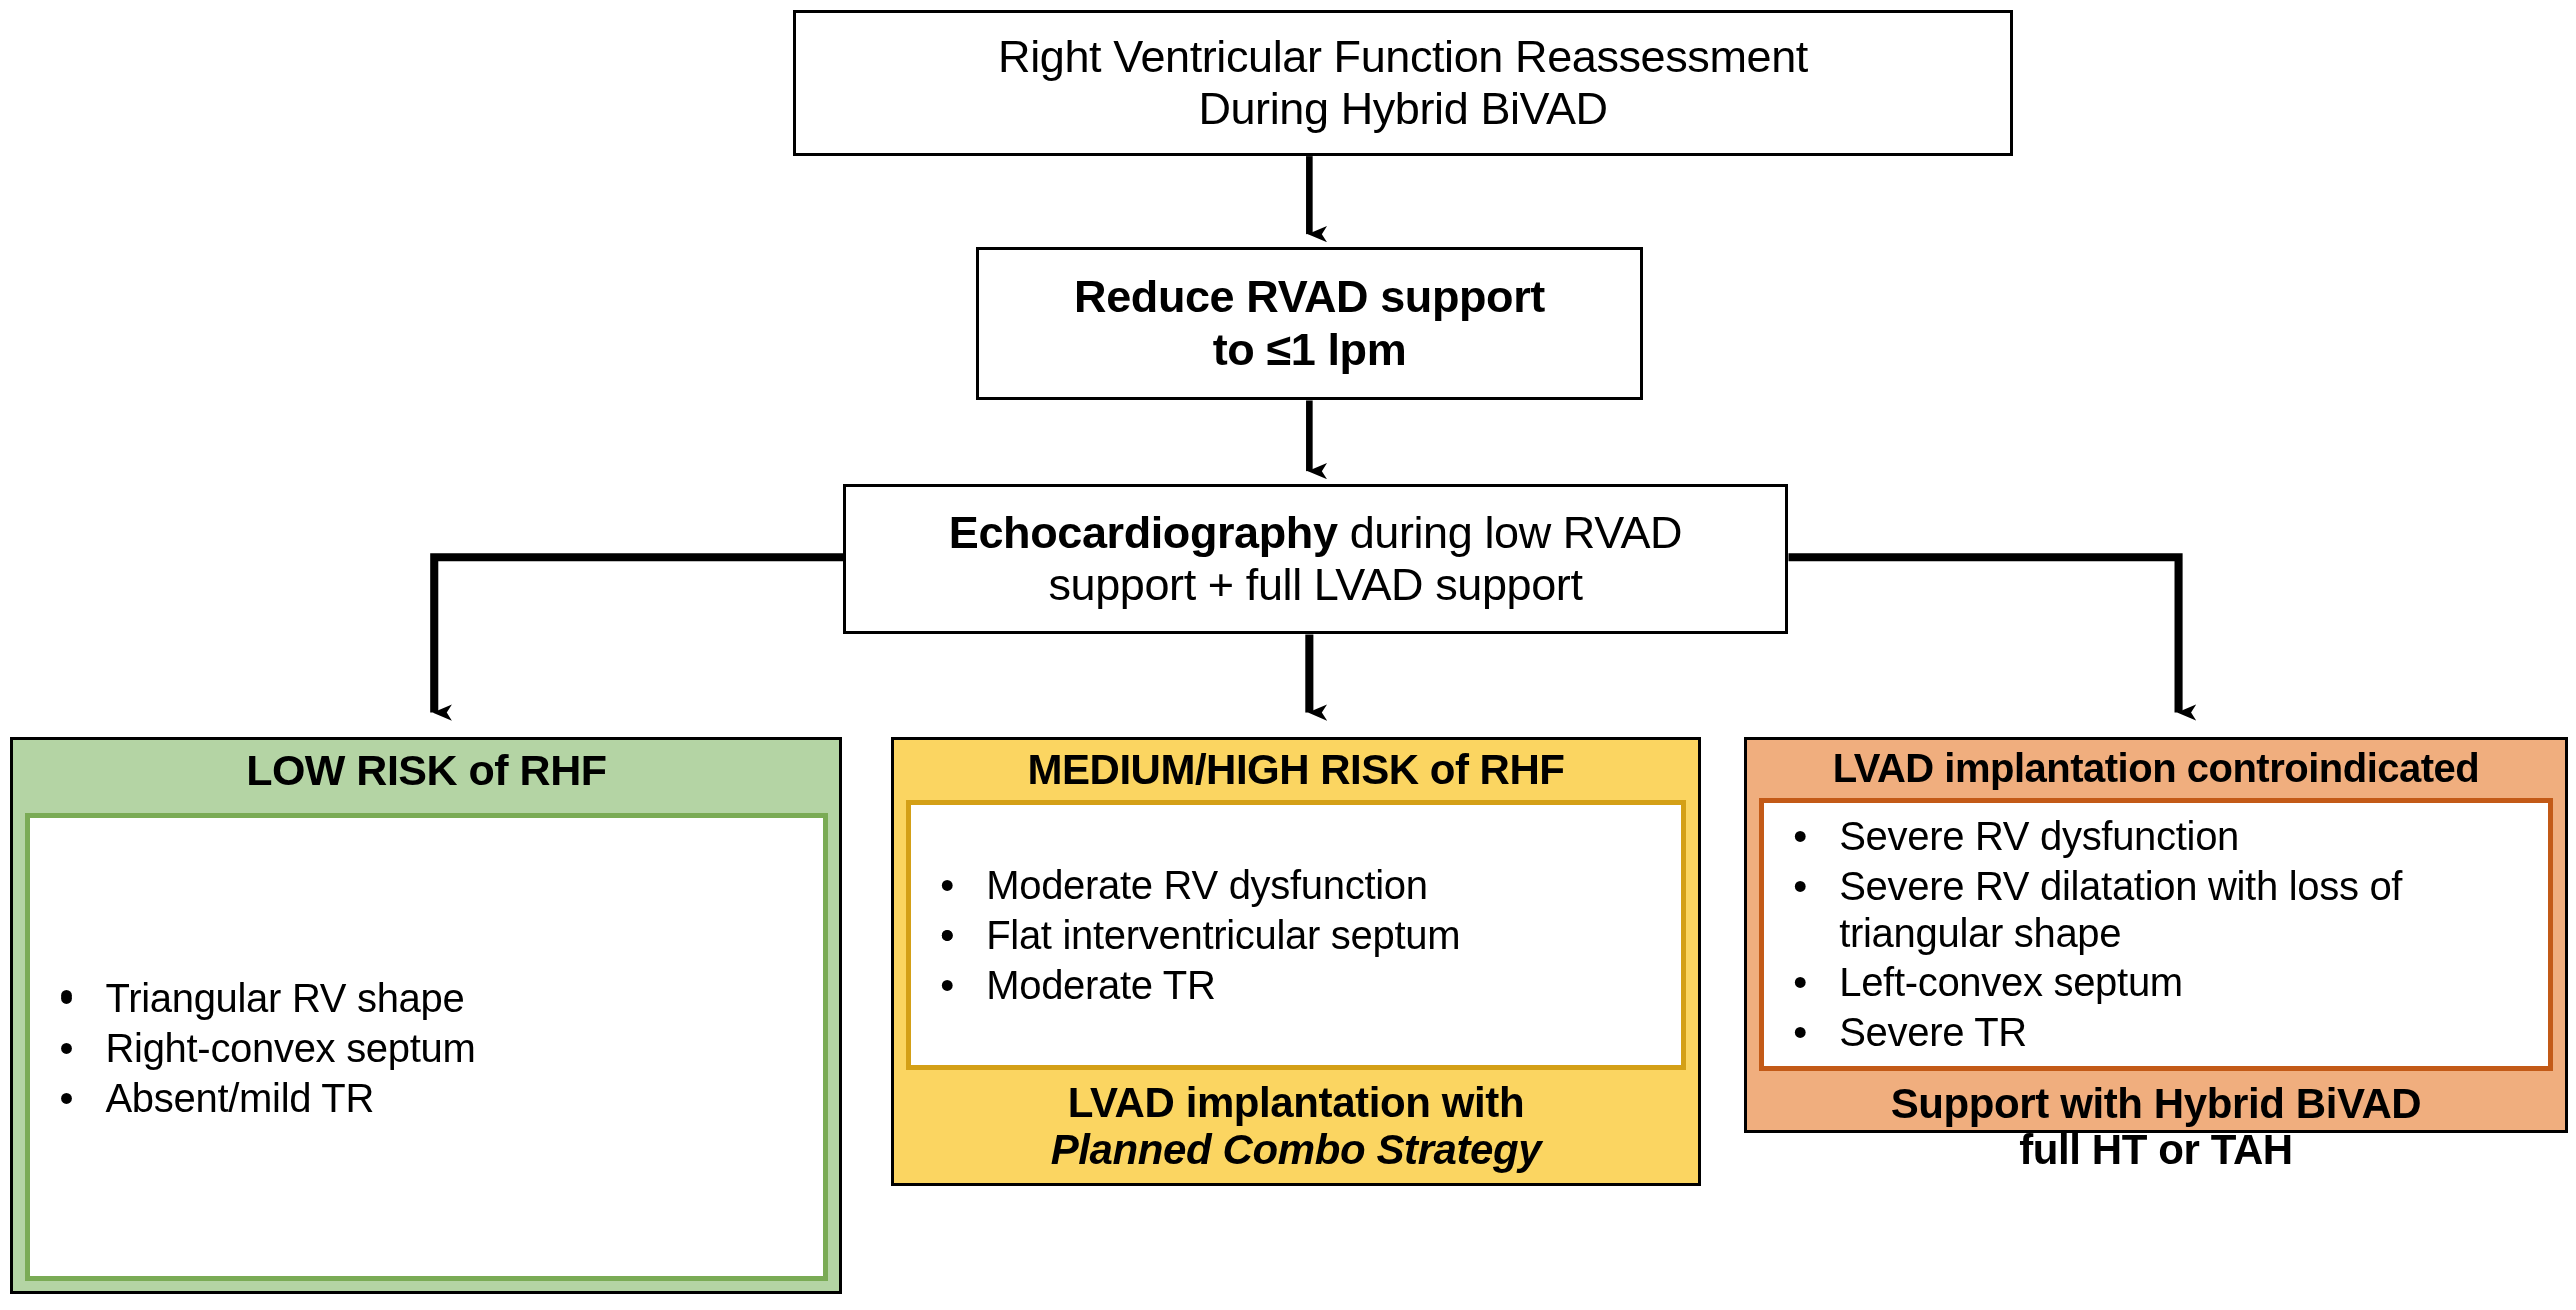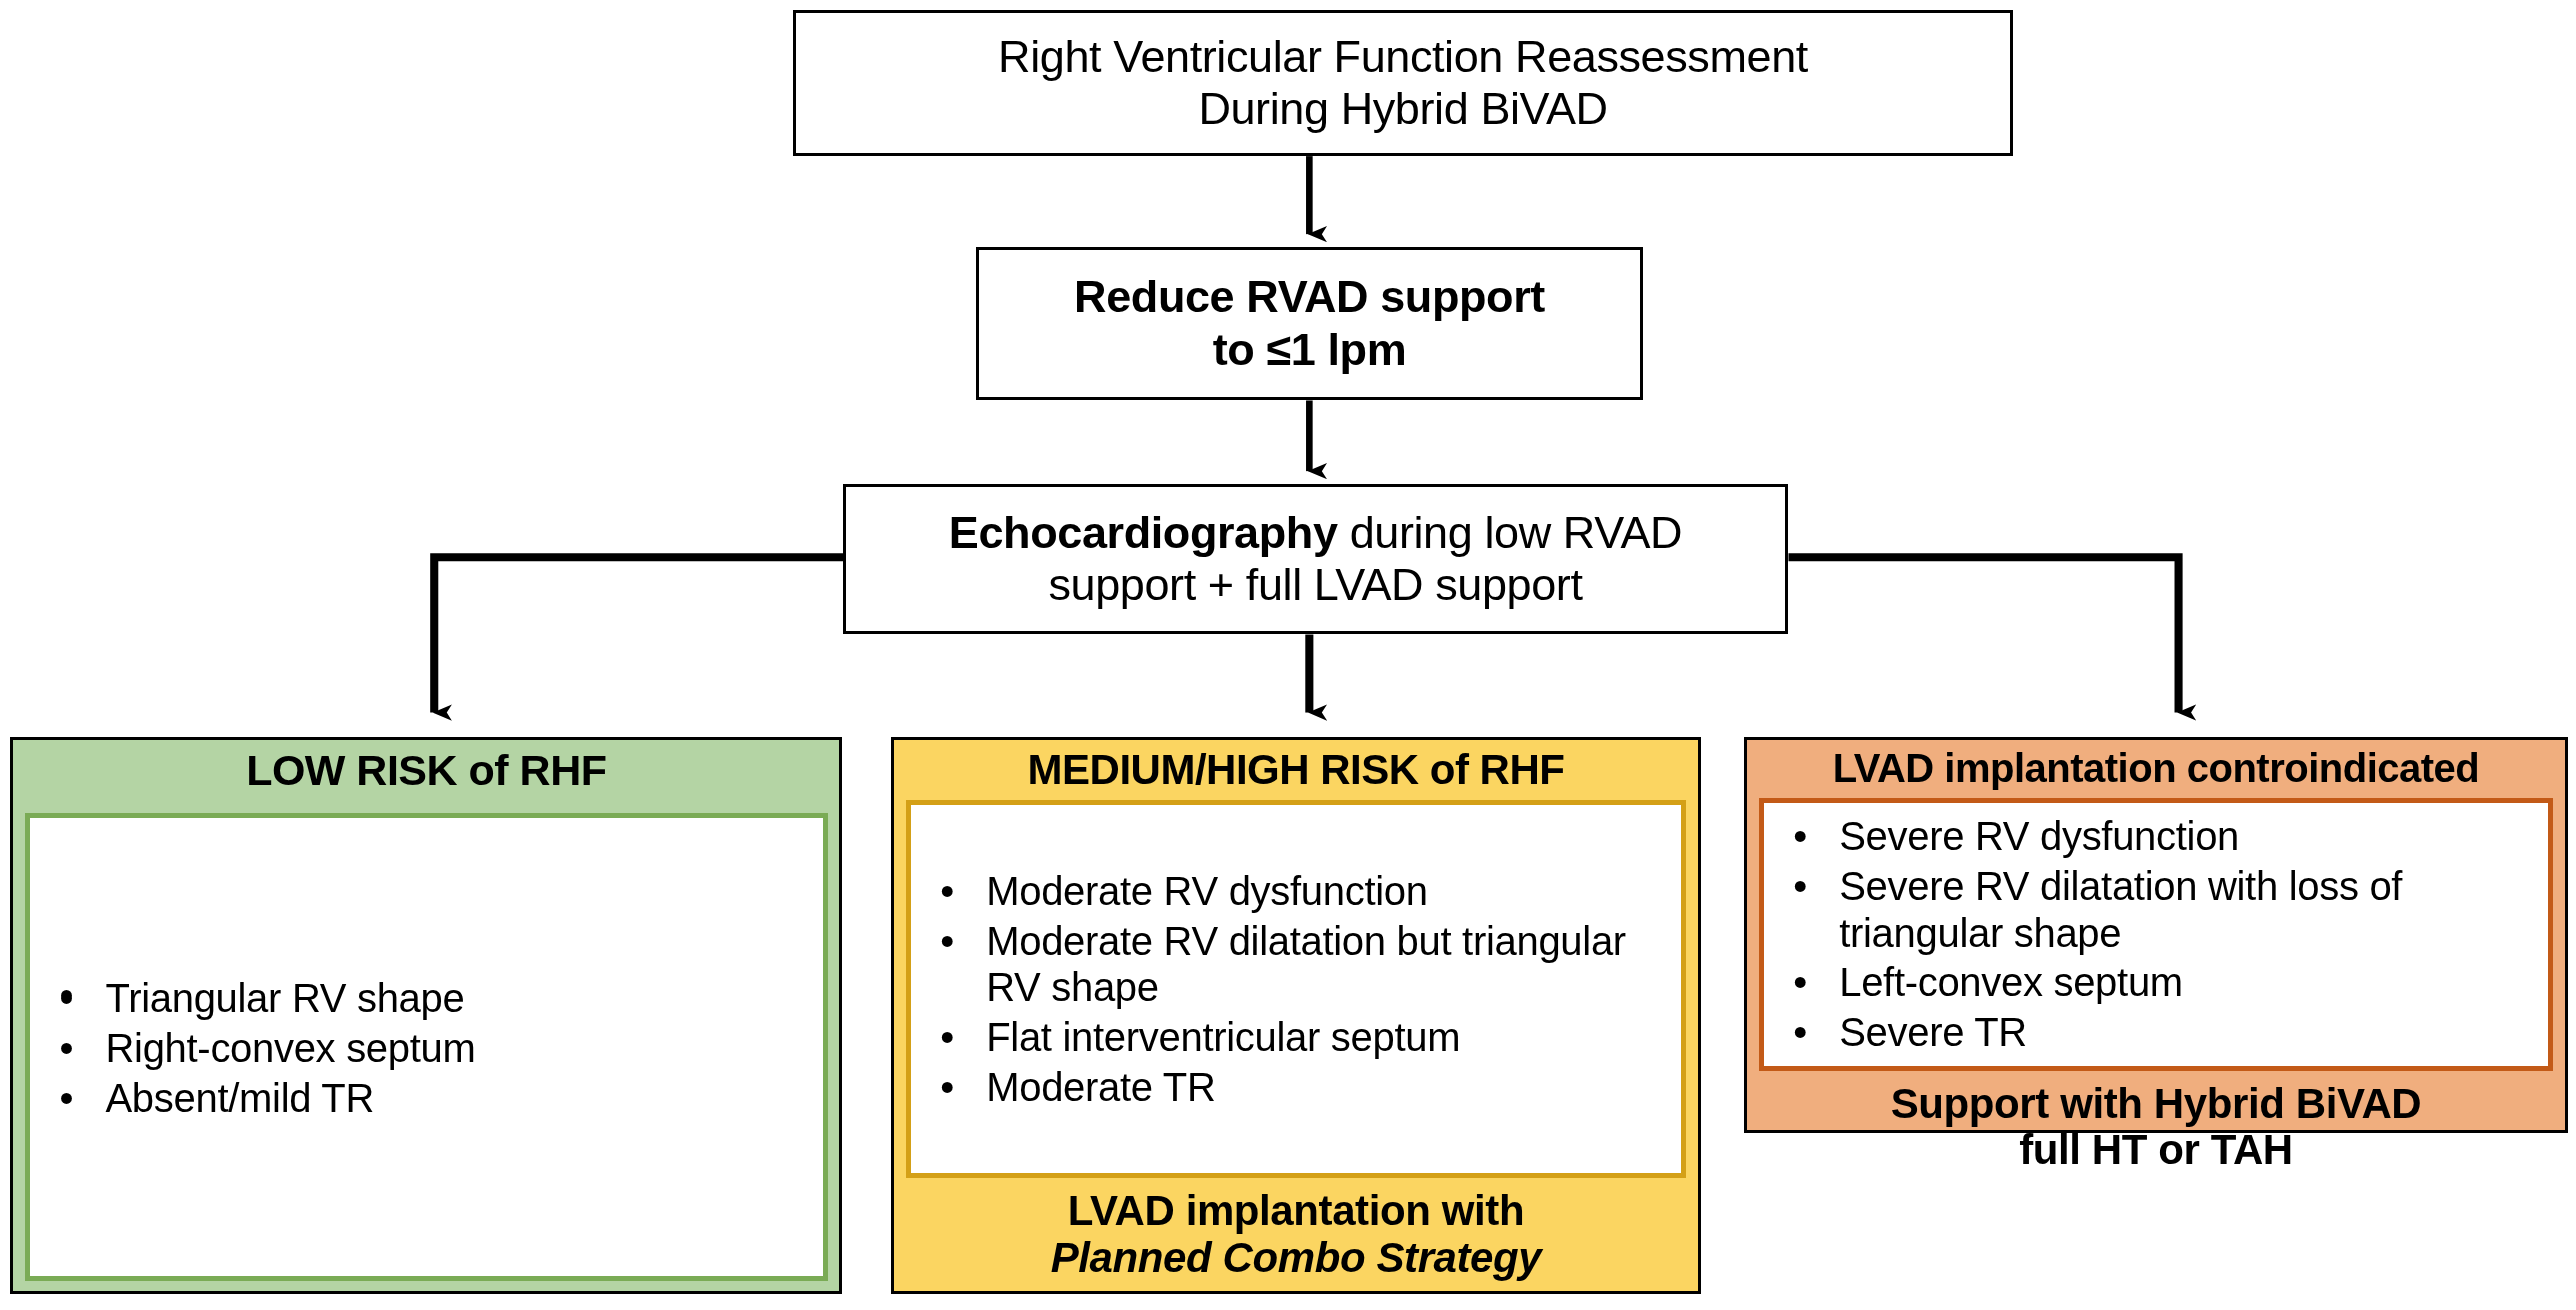--- a/index.html
+++ b/index.html
@@ -107,21 +107,21 @@
     font-weight: bold;
     font-size: 42px;
     line-height: 1.1;
     letter-spacing: -0.4px;
     margin-top: 10px;
   }
   .obox-footer .ital { font-style: italic; }
 
   
   #box-low    { left: 10.3px;   top: 737px; width: 832px; height: 557px; gap: 12px; }
-  #box-medium { left: 891px; top: 737px; width: 810px; height: 557px; }
+  #box-medium { left: 891px; top: 737px; width: 810px; height: 449px; }
   #box-high   { left: 1744px; top: 737px; width: 824px; height: 396px; }
 
   
   #box-high .obox-title { font-size: 40px; }
   #box-low  .obox-title { font-size: 43px; }
 </style>
 </head>
 <body>
 
 <div id="canvas">
@@ -194,21 +194,20 @@
   <div class="obox" id="box-medium" style="background: rgb(251, 213, 97);">
     <div class="obox-title">MEDIUM/HIGH RISK of RHF</div>
     <div class="obox-list" style="border: 5.9px solid rgb(212, 160, 23);">
       <ul>
         <li>
           <span class="bullet">•</span>
           <span>Moderate RV dysfunction</span>
         </li>
         <li>
           <span class="bullet">•</span>
-          <span>Moderate RV dilatation but triangular RV shape</span>
         </li>
         <li>
           <span class="bullet">•</span>
           <span>Flat interventricular septum</span>
         </li>
         <li>
           <span class="bullet">•</span>
           <span>Moderate TR</span>
         </li>
       </ul>

